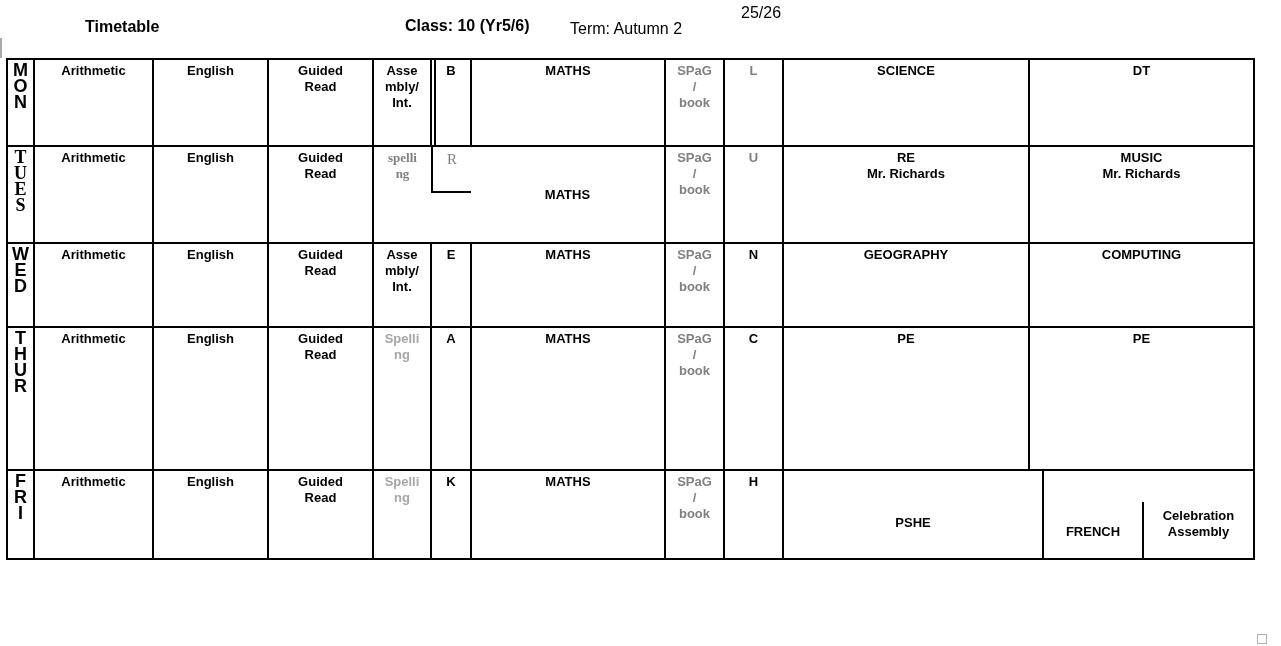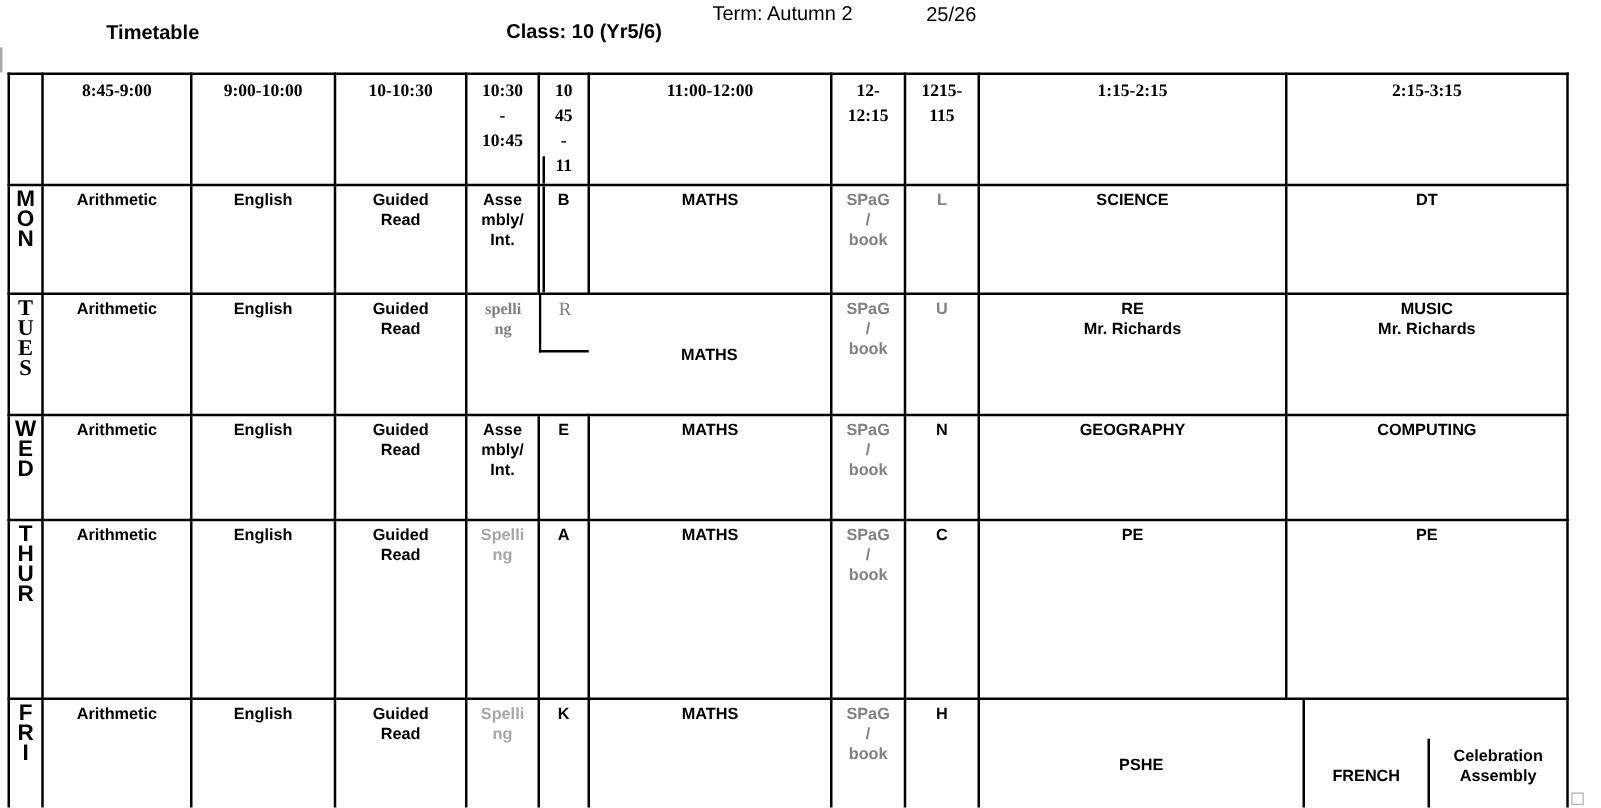--- a/index.html
+++ b/index.html
@@ -6,21 +6,21 @@
   html,body{ margin:0; padding:0; }
   body{
     width:1281px; height:646px; background:#fff; position:relative;
     font-family:"Liberation Sans", sans-serif; color:#000; overflow:hidden;
   }
   
   .doc-header{ position:absolute; left:0; top:0; width:100%; height:58px; }
   .doc-header span{ position:absolute; white-space:nowrap; font-family:Liberation Sans, sans-serif; font-size:16px; }
   .t-title{ left:85px;  top:18px; font-weight:700; }
   .t-class{ left:405px; top:17px; font-weight:700; }
-  .t-term { left:570px; top:3px; font-weight:400; }
+  .t-term { left:570px; top:20px; font-weight:400; }
   .t-year { left:741px; top:4px; font-weight:400; }
   .left-mark{ position:absolute; left:0; top:38px; width:2px; height:20px; background:#aaa; }
 
   
   table.tt{
     position:absolute; left:6px; top:58px; width:1247px;
     border-collapse:collapse; table-layout:fixed;
   }
   .tt th,.tt td{
     border:2px solid var(--line);
@@ -103,40 +103,20 @@
     <col style="width:58px">
       <col style="width:40px">
       <col style="width:194px">
       <col style="width:59px">
     <col style="width:59px">
       <col style="width:246px">
       <col style="width:225px">
   </colgroup>
 
   <tbody>
-      <tr class="hdr">
-    <th></th>
-    <th>8:45-9:00</th>
-    <th>9:00-10:00</th>
-    <th>10-10:30</th>
-    <th>10:30
--
-10:45</th>
-    <th class="dbl-left-partial">10
-45
--
-11</th>
-    <th>11:00-12:00</th>
-    <th>12-
-12:15</th>
-    <th>1215-
-115</th>
-    <th>1:15-2:15</th>
-    <th>2:15-3:15</th>
-  </tr>
 
   <tr class="r-mon">
     <td class="day lh26">M
 O
 N</td>
     <td class="vm">Arithmetic</td>
     <td class="vm">English</td>
     <td>Guided
 Read</td>
     <td>Asse

